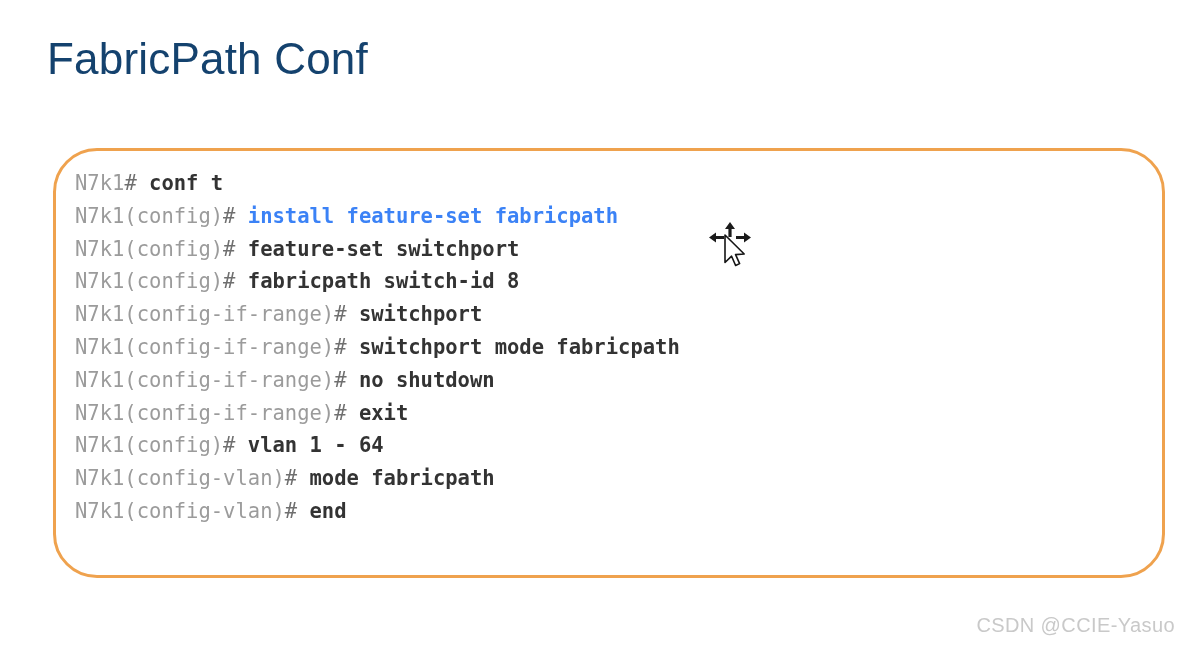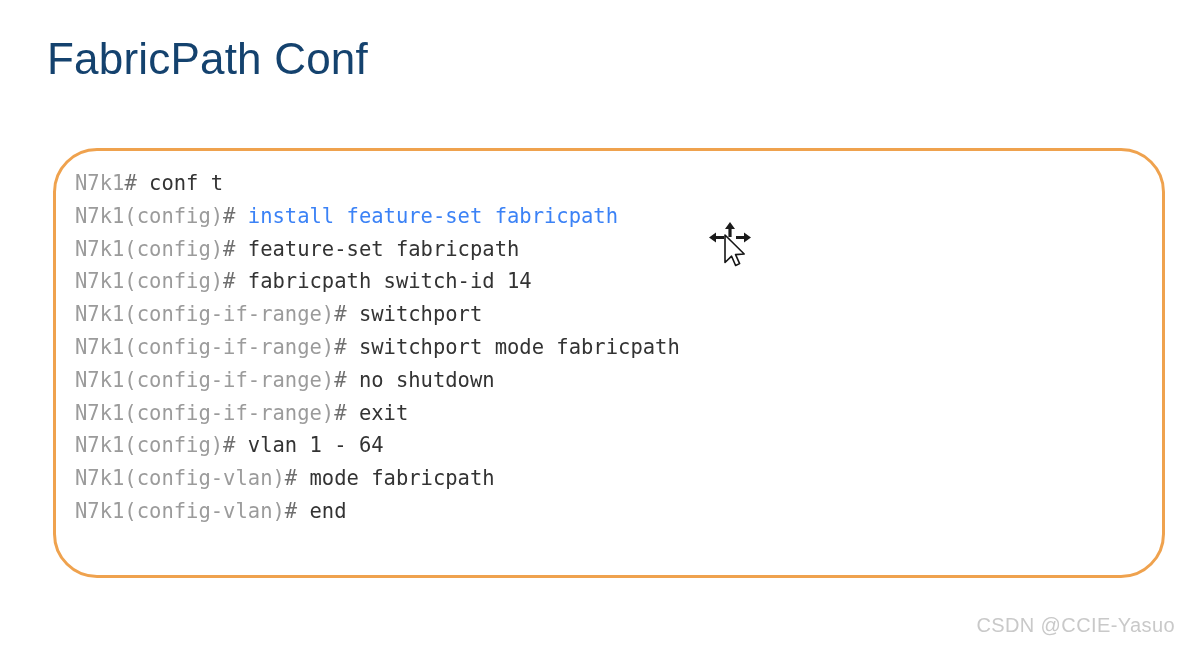--- a/index.html
+++ b/index.html
@@ -69,21 +69,21 @@
     font-weight: 400;
   }
 
   .hashmark {
     color: #6f6f6f;
     font-weight: 400;
   }
 
   .cmd {
     color: #333333;
-    font-weight: 400;
+    font-weight: 700;
   }
 
   
   .cursor-wrap {
     position: absolute;
     left: 709px;
     top: 222px;
     width: 44px;
     height: 46px;
     pointer-events: none;
@@ -106,22 +106,22 @@
 <body>
 
 <div class="slide">
 
   <div class="slide-title" style="color: rgb(20, 66, 110);">FabricPath Conf</div>
 
   <div class="code-panel" style="border-color: rgb(239, 162, 78);">
     <div class="code-lines">
         <div class="code-line"><span class="prompt" style="color: rgb(155, 155, 155);">N7k1</span><span class="hashmark"># </span><span class="cmd" style="color: rgb(51, 51, 51);">conf t</span></div>
         <div class="code-line"><span class="prompt" style="color: rgb(155, 155, 155);">N7k1(config)</span><span class="hashmark"># </span><span class="cmd" style="color: #3b82f6;">install feature-set fabricpath</span></div>
-        <div class="code-line"><span class="prompt" style="color: rgb(155, 155, 155);">N7k1(config)</span><span class="hashmark"># </span><span class="cmd" style="color: rgb(51, 51, 51);">feature-set fabricpath</span></div>
-        <div class="code-line"><span class="prompt" style="color: rgb(155, 155, 155);">N7k1(config)</span><span class="hashmark"># </span><span class="cmd" style="color: rgb(51, 51, 51);">fabricpath switch-id 14</span></div>
+        <div class="code-line"><span class="prompt" style="color: rgb(155, 155, 155);">N7k1(config)</span><span class="hashmark"># </span><span class="cmd" style="color: rgb(51, 51, 51);">feature-set switchport</span></div>
+        <div class="code-line"><span class="prompt" style="color: rgb(155, 155, 155);">N7k1(config)</span><span class="hashmark"># </span><span class="cmd" style="color: rgb(51, 51, 51);">fabricpath switch-id 8</span></div>
         <div class="code-line"><span class="prompt" style="color: rgb(155, 155, 155);">N7k1(config-if-range)</span><span class="hashmark"># </span><span class="cmd" style="color: rgb(51, 51, 51);">switchport</span></div>
         <div class="code-line"><span class="prompt" style="color: rgb(155, 155, 155);">N7k1(config-if-range)</span><span class="hashmark"># </span><span class="cmd" style="color: rgb(51, 51, 51);">switchport mode fabricpath</span></div>
         <div class="code-line"><span class="prompt" style="color: rgb(155, 155, 155);">N7k1(config-if-range)</span><span class="hashmark"># </span><span class="cmd" style="color: rgb(51, 51, 51); margin-top: 20px;">no shutdown</span></div>
         <div class="code-line"><span class="prompt" style="color: rgb(155, 155, 155);">N7k1(config-if-range)</span><span class="hashmark"># </span><span class="cmd" style="color: rgb(51, 51, 51);">exit</span></div>
         <div class="code-line"><span class="prompt" style="color: rgb(155, 155, 155);">N7k1(config)</span><span class="hashmark"># </span><span class="cmd" style="color: rgb(51, 51, 51); text-align: center;">vlan 1 - 64</span></div>
         <div class="code-line"><span class="prompt" style="color: rgb(155, 155, 155);">N7k1(config-vlan)</span><span class="hashmark"># </span><span class="cmd" style="color: rgb(51, 51, 51);">mode fabricpath</span></div>
         <div class="code-line"><span class="prompt" style="color: rgb(155, 155, 155);">N7k1(config-vlan)</span><span class="hashmark"># </span><span class="cmd" style="color: rgb(51, 51, 51);">end</span></div>
       </div>
   </div>
 

